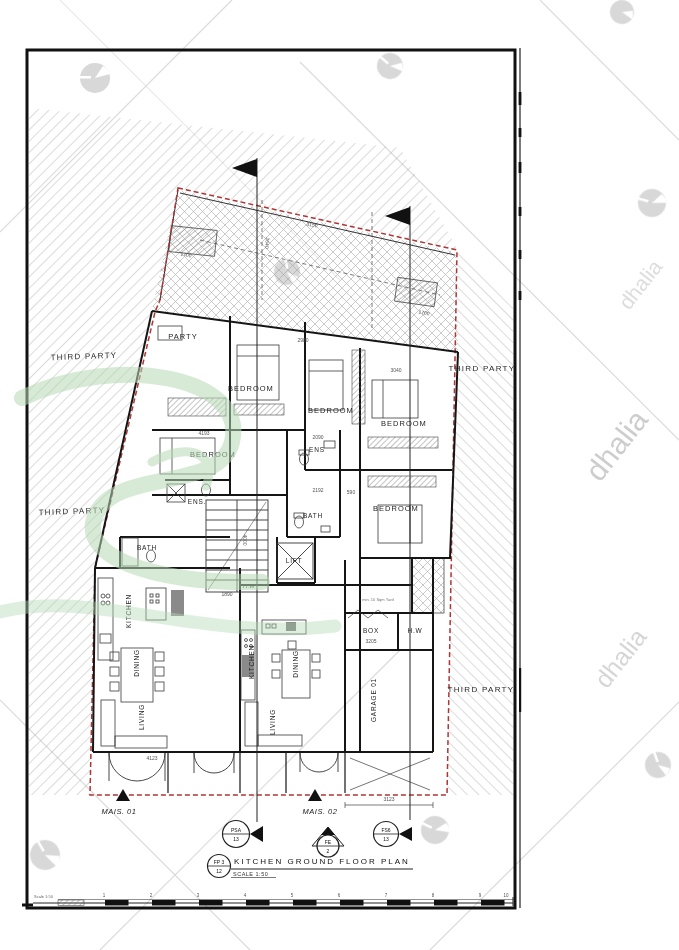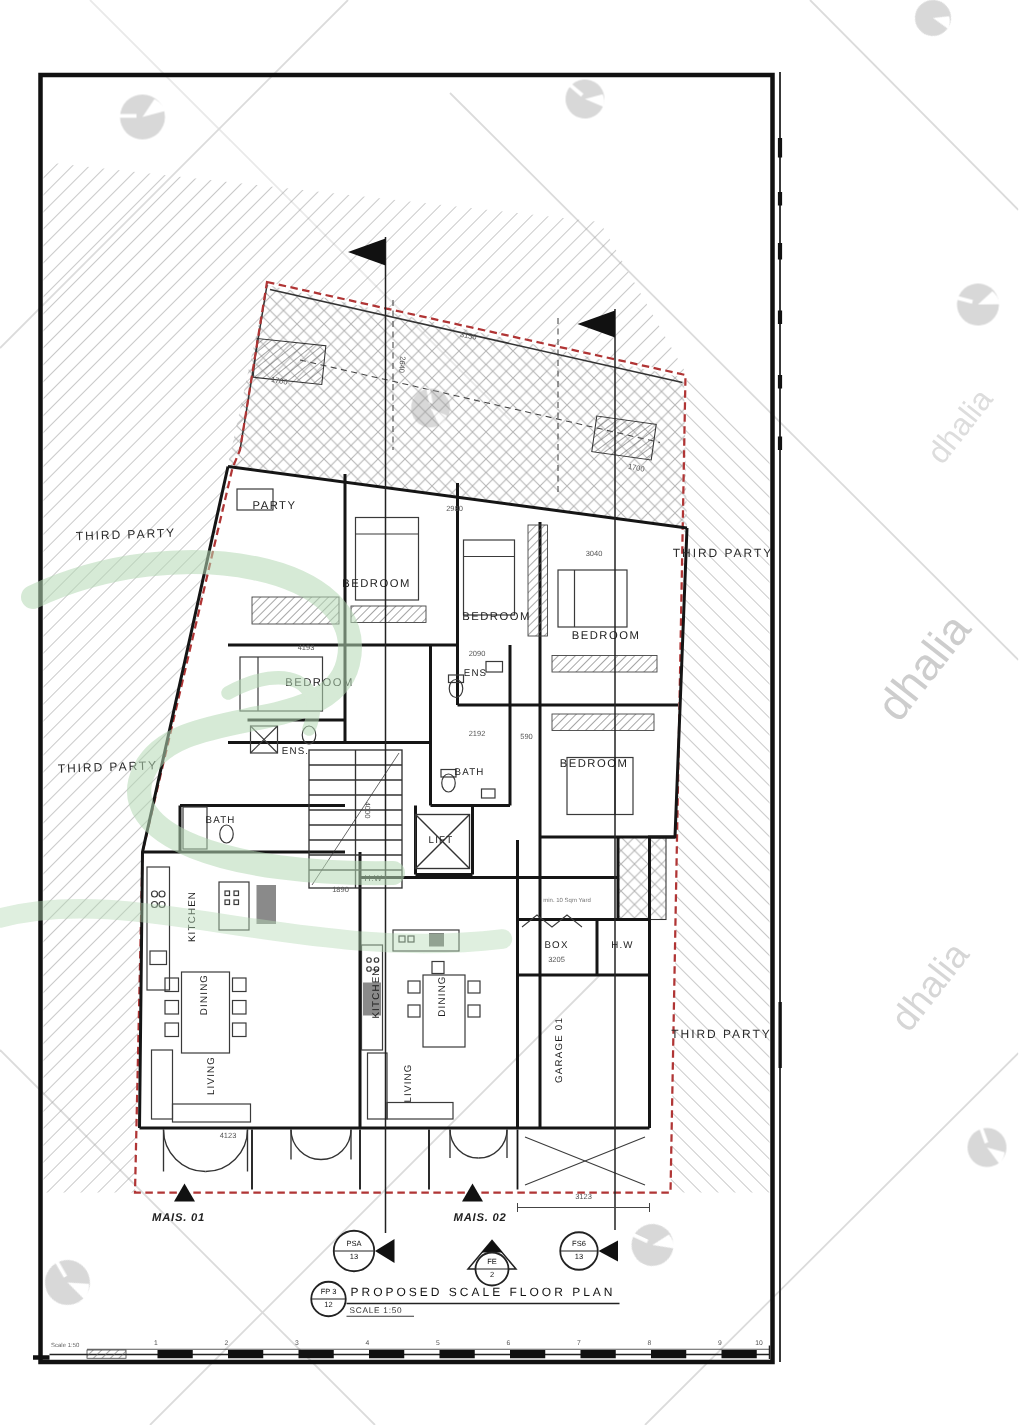--- a/index.html
+++ b/index.html
@@ -9,21 +9,21 @@
   .layer{position:absolute;left:0;top:0;width:679px;height:950px;}
   .labels{z-index:2;}
   .wm{z-index:3;pointer-events:none;}
   .lbl{position:absolute;transform:translate(-50%,-50%);font:400 7.5px/1 "Liberation Sans",sans-serif;
        letter-spacing:1px;color:#1c1c1c;white-space:nowrap;}
   .sm{font-size:6.5px;letter-spacing:.8px;}
   .xs{font-size:5.5px;letter-spacing:.4px;}
   .note{font-size:4px;color:#777;letter-spacing:0;}
   .dim{font-size:5px;color:#555;letter-spacing:0;}
   .tp{font-size:8px;letter-spacing:1.3px;color:#2a2a2a;}
-  .mais{font-style:italic;font-size:7.5px;color:#222;letter-spacing:.5px;font-weight:bold;}
+  .mais{font-style:italic;font-size:7.5px;color:#222;letter-spacing:.5px;}
   .mk{font-size:5px;color:#111;letter-spacing:0;}
   .title-t{font-size:8px;letter-spacing:2px;color:#111;}
   .lbl-l{transform:translate(0,-50%);}
   .title-s{font-size:5.5px;color:#333;letter-spacing:.5px;}
   .tick{font-size:4.5px;color:#555;letter-spacing:0;}
   .sb{font-size:4px;color:#666;letter-spacing:0;}
   .wm-brand{position:absolute;left:243px;top:420px;font:700 57px/1 "Liberation Sans",sans-serif;
             color:#b3b3b3;opacity:.8;letter-spacing:-2px;white-space:nowrap;}
   .wm-tag{position:absolute;left:249px;top:481px;font:700 54px/1 "Liberation Sans",sans-serif;
           color:#b3b3b3;opacity:.8;letter-spacing:-1px;white-space:nowrap;}
@@ -361,21 +361,21 @@
 
     <span class="lbl mk" style="left:236px;top:830px">PSA</span>
     <span class="lbl mk" style="left:236px;top:839px">13</span>
     <span class="lbl mk" style="left:386px;top:830px">FS6</span>
     <span class="lbl mk" style="left:386px;top:839px">13</span>
     <span class="lbl mk" style="left:328px;top:842px">FE</span>
     <span class="lbl mk" style="left:328px;top:851px">2</span>
     <span class="lbl mk" style="left:219px;top:862px">FP 3</span>
     <span class="lbl mk" style="left:219px;top:871px">12</span>
 
-    <span class="lbl title-t" style="left:322px;top:862px">PROPOSED SCALE FLOOR PLAN</span>
+    <span class="lbl title-t" style="left:322px;top:862px">KITCHEN GROUND FLOOR PLAN</span>
     <span class="lbl lbl-l title-s" style="left:233px;top:875px">SCALE 1:50</span>
 
     <span class="lbl lbl-l sb" style="left:34px;top:897px">Scale 1:50</span>
     <span class="lbl tick" style="left:104px;top:896px">1</span>
     <span class="lbl tick" style="left:151px;top:896px">2</span>
     <span class="lbl tick" style="left:198px;top:896px">3</span>
     <span class="lbl tick" style="left:245px;top:896px">4</span>
     <span class="lbl tick" style="left:292px;top:896px">5</span>
     <span class="lbl tick" style="left:339px;top:896px">6</span>
     <span class="lbl tick" style="left:386px;top:896px">7</span>

